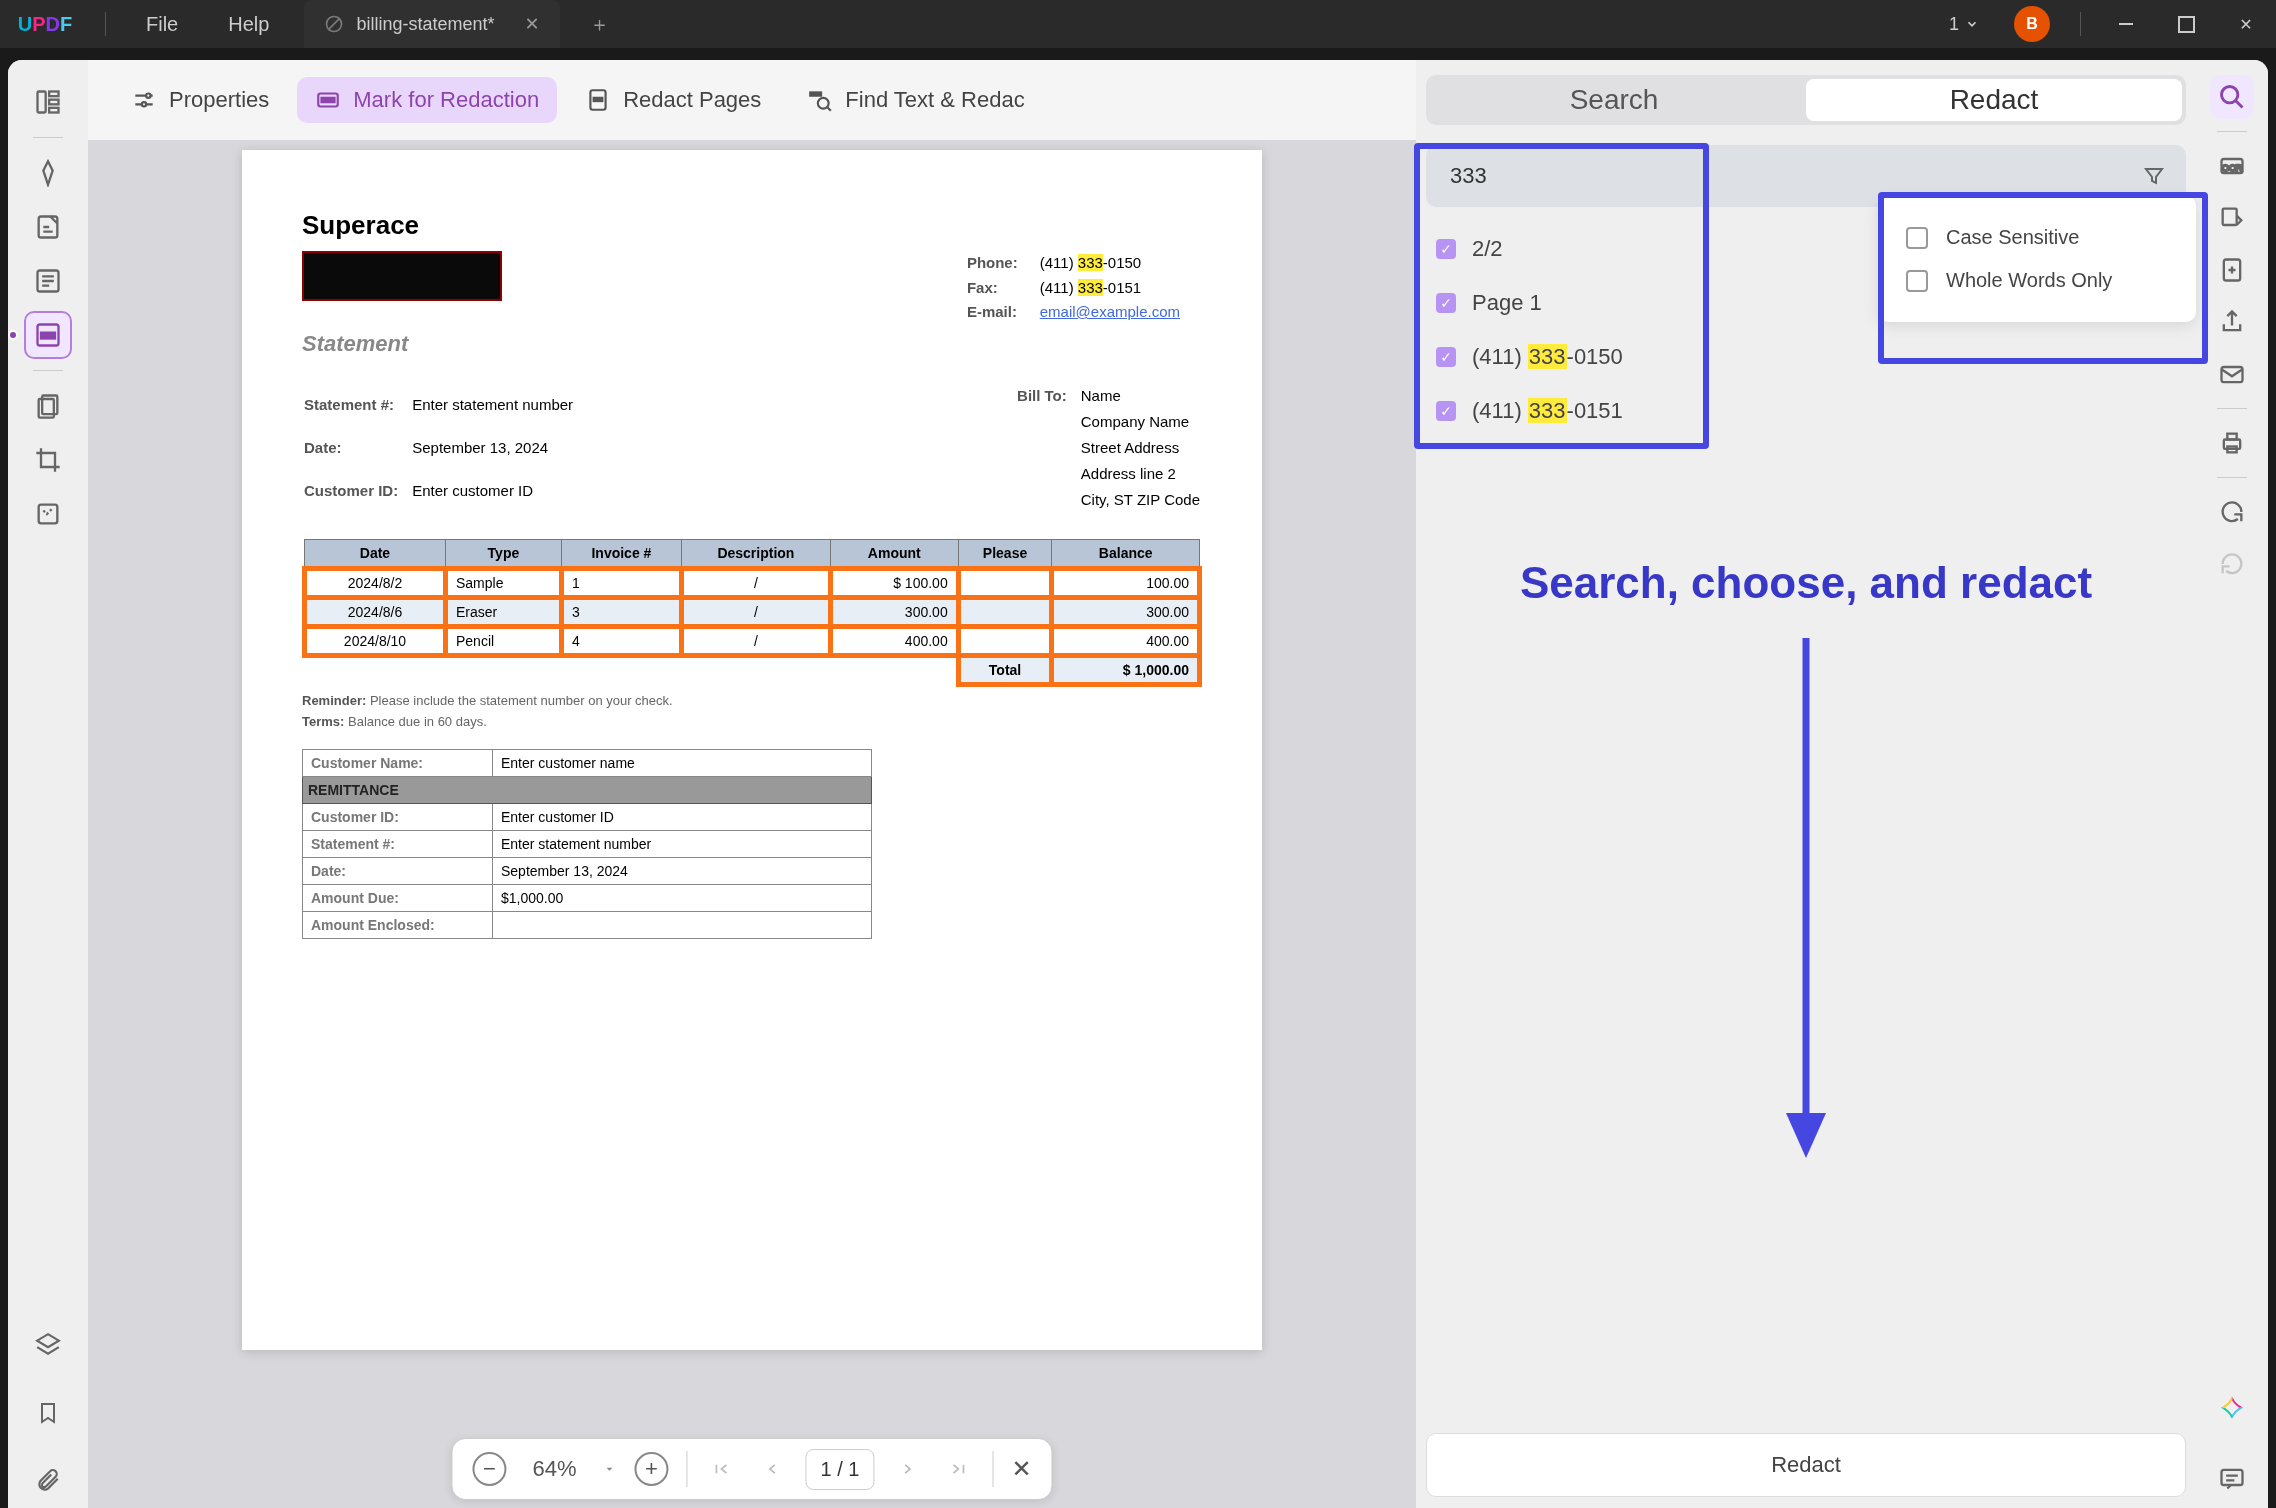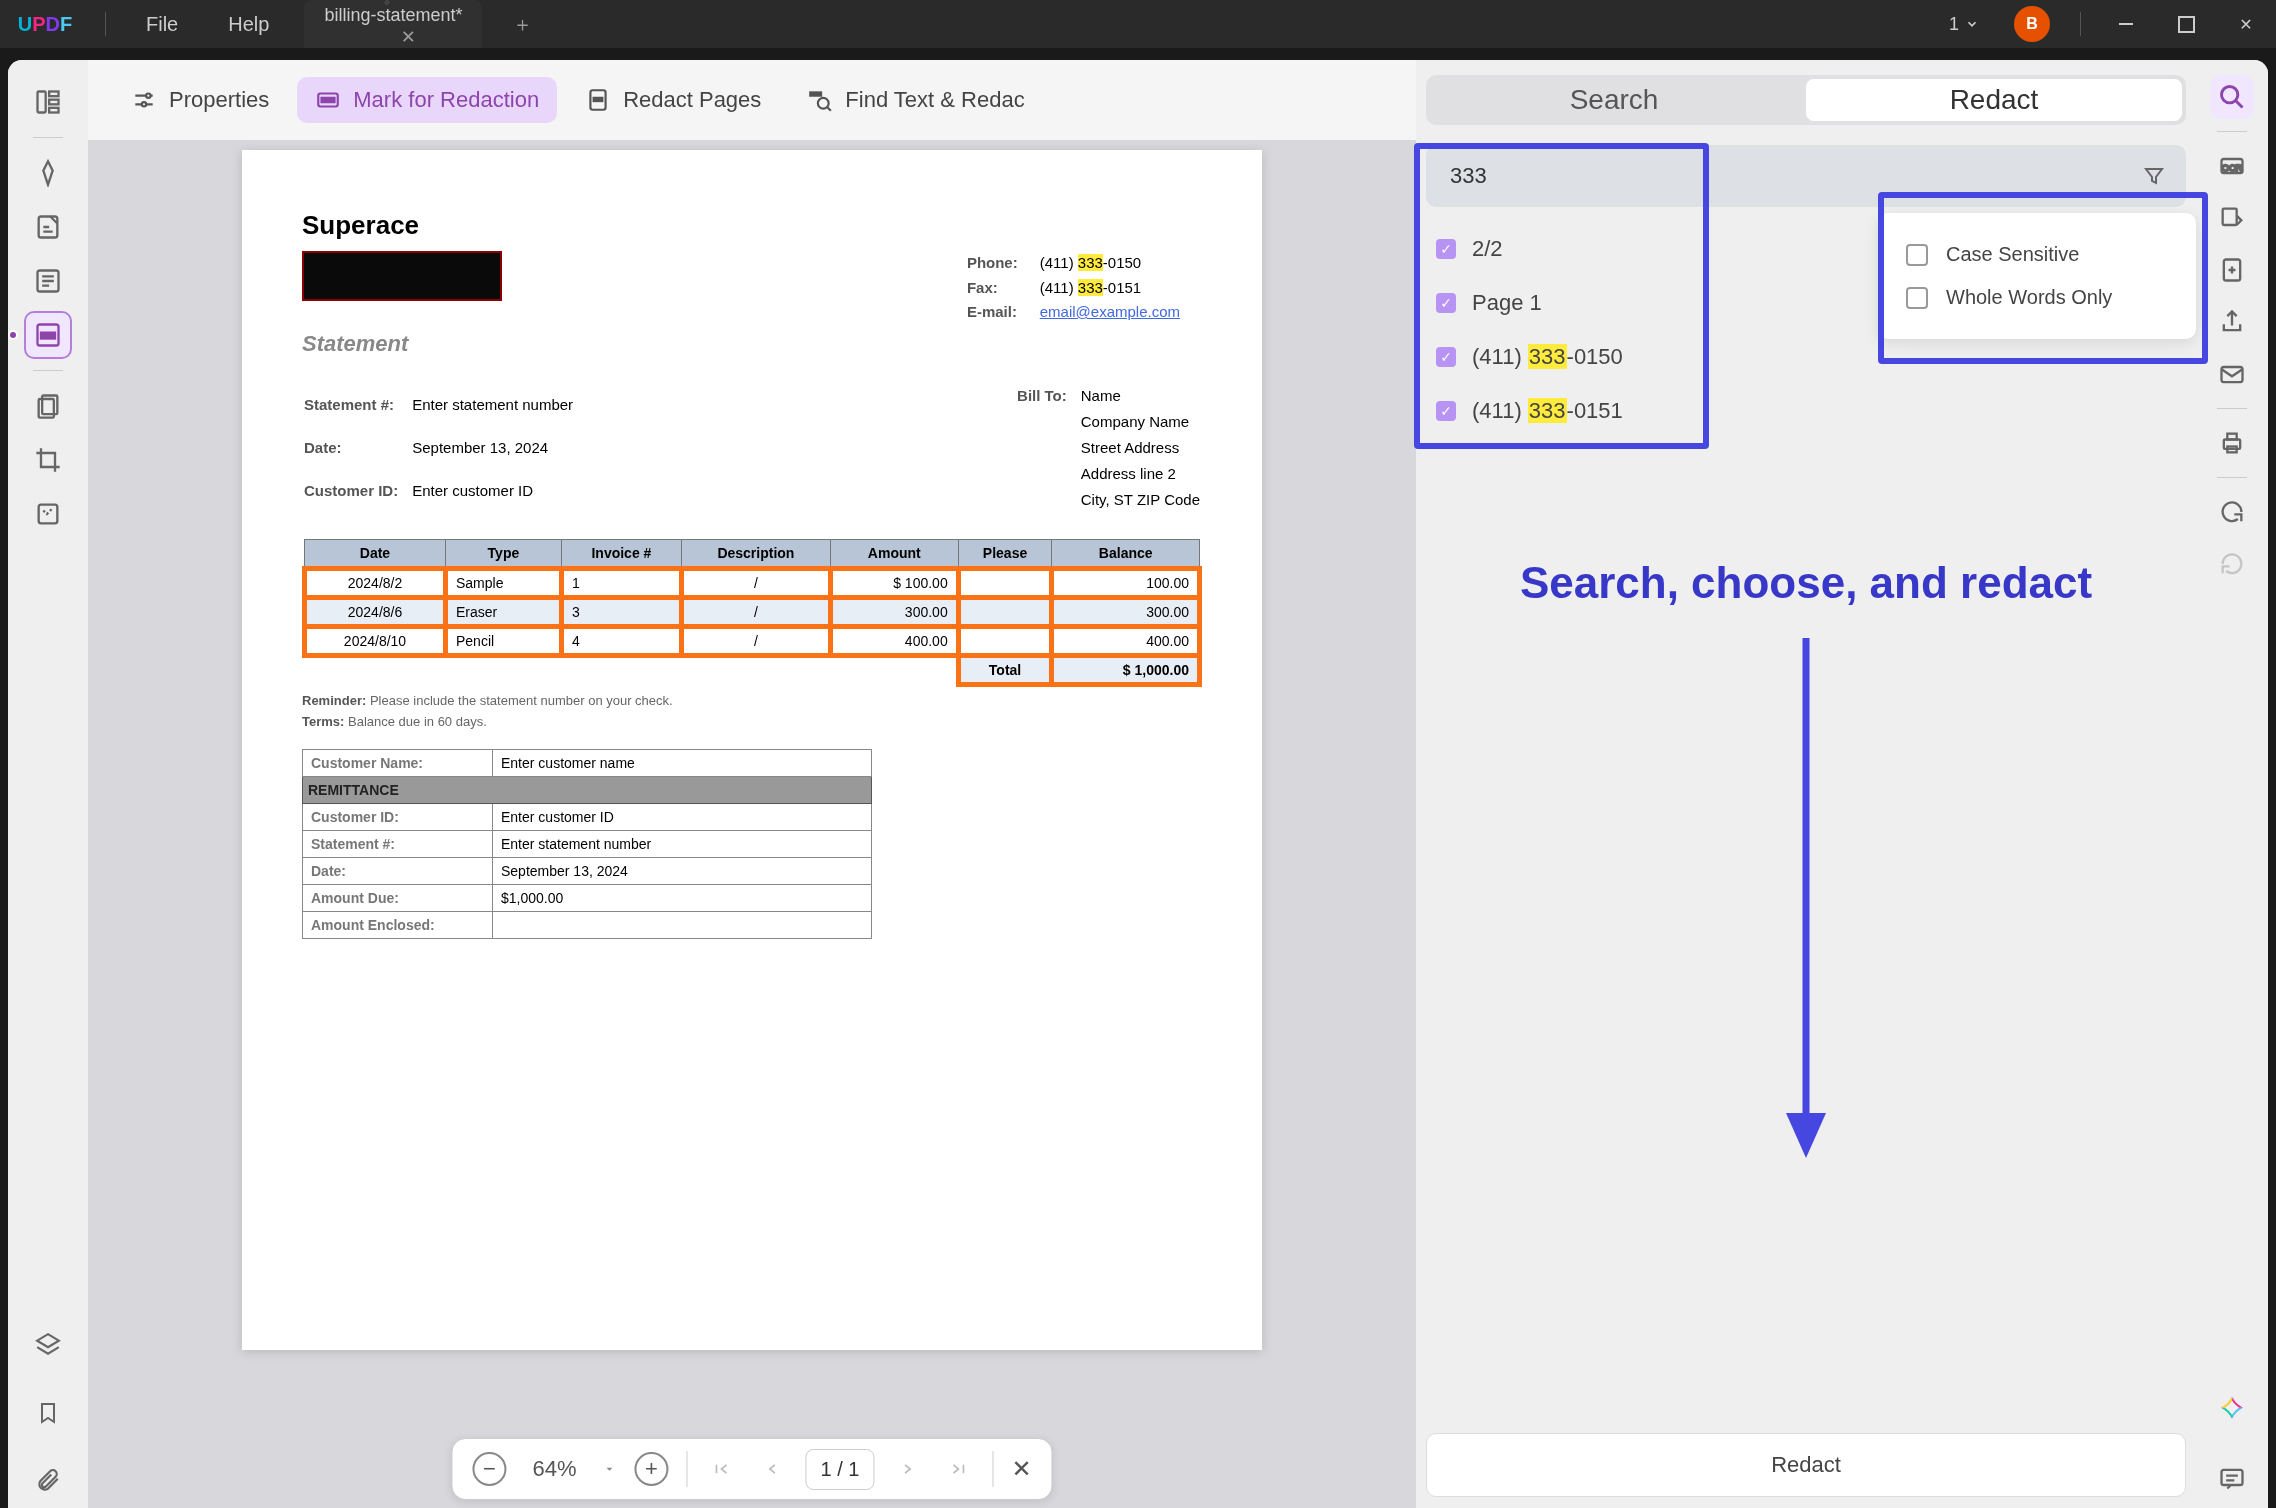--- a/index.html
+++ b/index.html
@@ -5,21 +5,21 @@
 * { box-sizing: border-box; margin: 0; padding: 0; font-family: -apple-system, "Segoe UI", Arial, sans-serif; }
 body { background: #1a1a1a; width: 2276px; height: 1508px; overflow: hidden; transform-origin: top left; }
 .titlebar { height: 48px; background: #2a2a2a; display: flex; align-items: center; color: #ddd; }
 .logo { width: 90px; display:flex; align-items:center; justify-content:center; font-weight:bold; font-size:20px; }
 .logo-u { color:#00b4d8; }
 .logo-p { color:#f72585; }
 .logo-d { color:#8338ec; }
 .logo-f { color:#4cc9f0; }
 .title-divider { width:1px; height:24px; background:#555; margin:0 15px; }
 .menu-item { padding:0 25px; font-size:20px; color:#ccc; }
-.tab { display:flex; align-items:center; background:#303030; height:48px; padding:0 20px; border-radius:8px 8px 0 0; margin-left:10px;flex-direction:column;}
+.tab { display:flex; align-items:center; background:#303030; height:48px; padding:0 20px; border-radius:8px 8px 0 0; margin-left:10px;}
 .tab-icon { width:20px; height:20px; margin-right:12px; opacity:0.7; }
 .tab-title { color:#ccc; font-size:18px; }
 .tab-close { margin-left:30px; color:#999; font-size:18px; }
 .tab-add { margin-left:20px; color:#999; font-size:20px; padding:0 10px;}
 .title-right { margin-left:auto; display:flex; align-items:center; height:100%; }
 .dropnum { color:#ccc; font-size:18px; margin-right:20px; display:flex; align-items:center; gap:6px;}
 .avatar { width:36px; height:36px; border-radius:50%; background:#e65100; color:white; display:flex; align-items:center; justify-content:center; font-weight:bold; margin:0 15px;}
 .win-btn { width:60px; height:48px; display:flex; align-items:center; justify-content:center; color:#ccc; font-size:16px; position:relative; }
 .win-min::after{content:""; width:14px; height:2px; background:#ccc; display:block;}
 .win-max::after{content:""; width:13px; height:13px; border:2px solid #ccc; display:block;}
@@ -67,21 +67,21 @@
 .bb-close { color:#555; font-size:24px;}
 .right-panel { width:780px; background:#efeff0; padding:15px 10px; position:relative; display:flex; flex-direction:column;}
 .panel-tabs { display:flex; background:#e0e0e2; border-radius:10px; height:50px; overflow:hidden; margin-bottom:20px;}
 .panel-tab { flex:1; display:flex; align-items:center; justify-content:center; font-size:28px; color:#555;}
 .panel-tab.active { background:white; border-radius:8px; margin:4px; color:#333;}
 .search-box-area { position:relative; }
 .search-input { width:100%; border:none; background:#dde1e6; border-radius:10px; padding:18px 50px 18px 24px; font-size:22px; color:#333; outline:none;}
 .filter-icon { position:absolute; right:20px; top:50%; transform:translateY(-50%); color:#666;}
 .blue-box1 { position:absolute; border:6px solid #4646e0; border-radius:4px; top:83px; left:-2px; width:295px; height:306px; z-index:5; pointer-events:none;}
 .blue-box2 { position:absolute; border:6px solid #4646e0; border-radius:4px; top:132px; right:-12px; width:330px; height:172px; z-index:5; pointer-events:none;}
-.options-popup { position:absolute; top:153px; right:0; background:white; border-radius:10px; padding:20px 28px; box-shadow:0 4px 15px rgba(0,0,0,0.1); width:318px; z-index:3;}
+.options-popup { position:absolute; top:136px; right:0; background:white; border-radius:10px; padding:20px 28px; box-shadow:0 4px 15px rgba(0,0,0,0.1); width:318px; z-index:3;}
 .opt-row { display:flex; align-items:center; gap:18px; font-size:20px; color:#444; padding:10px 0;}
 .checkbox { width:22px; height:22px; border:2px solid #999; border-radius:4px;}
 .result-list { margin-top:15px;}
 .result-row { display:flex; align-items:center; gap:16px; padding:14px 10px; font-size:22px; color:#444;}
 .chk-filled { width:20px; height:20px; background:#b794f4; border-radius:4px; display:flex; align-items:center; justify-content:center; color:white; font-size:14px;}
 .result-hl { background:#ffeb3b; color:#444; padding:0 1px;}
 .callout { color:#3838c8; font-size:44px; font-weight:bold; text-align:center; margin-top:120px;}
 .arrow-down { margin:30px auto 0; display:block;}
 .redact-btn { margin-top:auto; background:white; border:1px solid #ddd; border-radius:10px; padding:18px; text-align:center; font-size:22px; color:#444; margin-bottom:8px;}
 .right-sidebar { width:72px; background:#efeff0; display:flex; flex-direction:column; align-items:center; padding-top:15px; gap:8px;}

